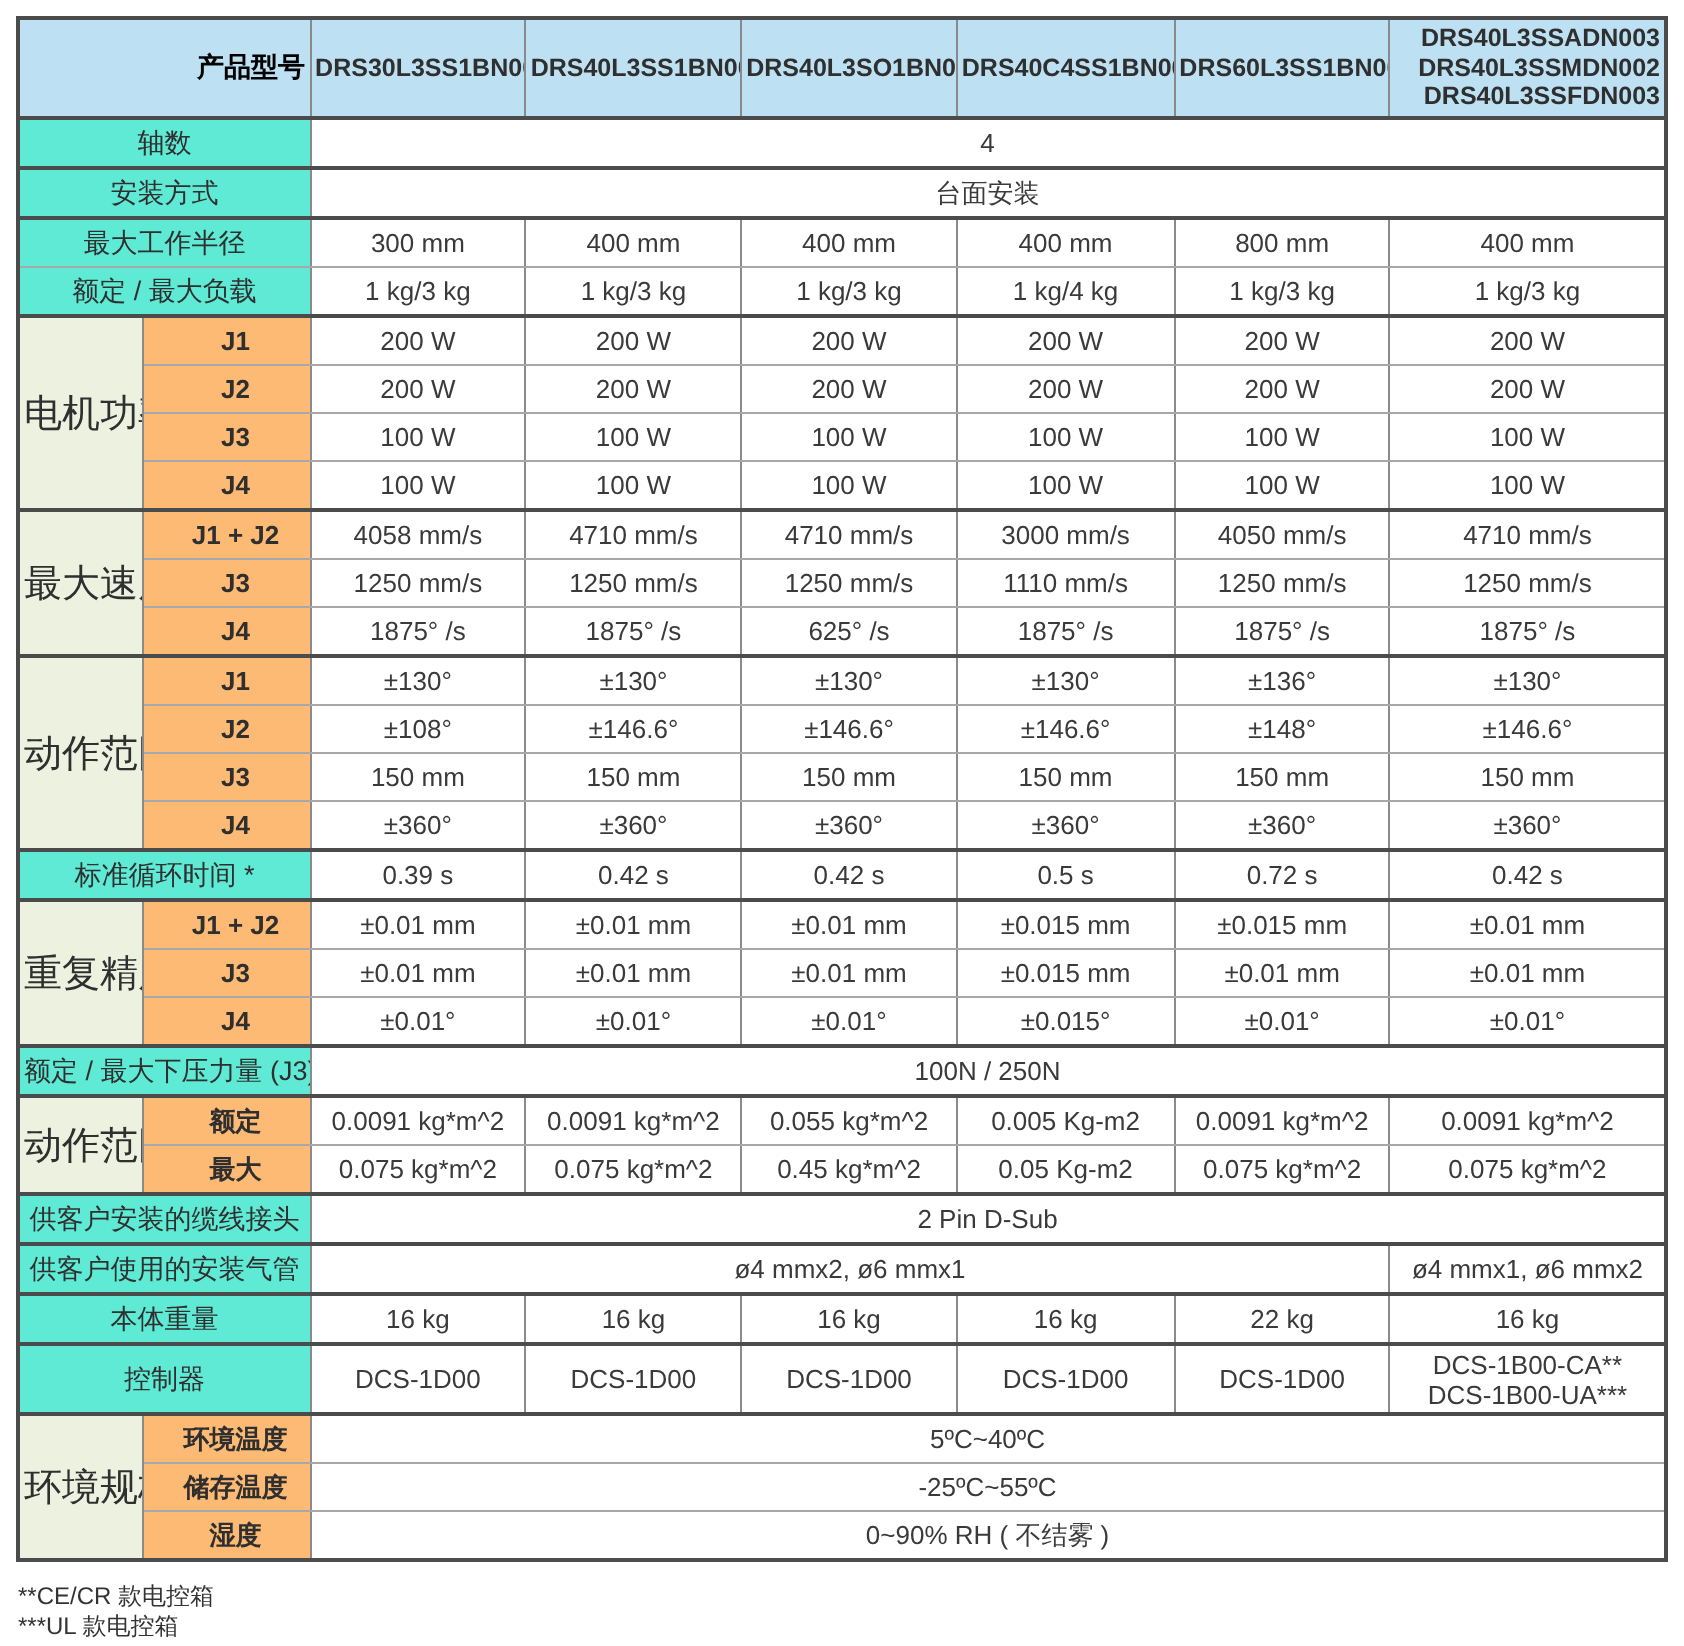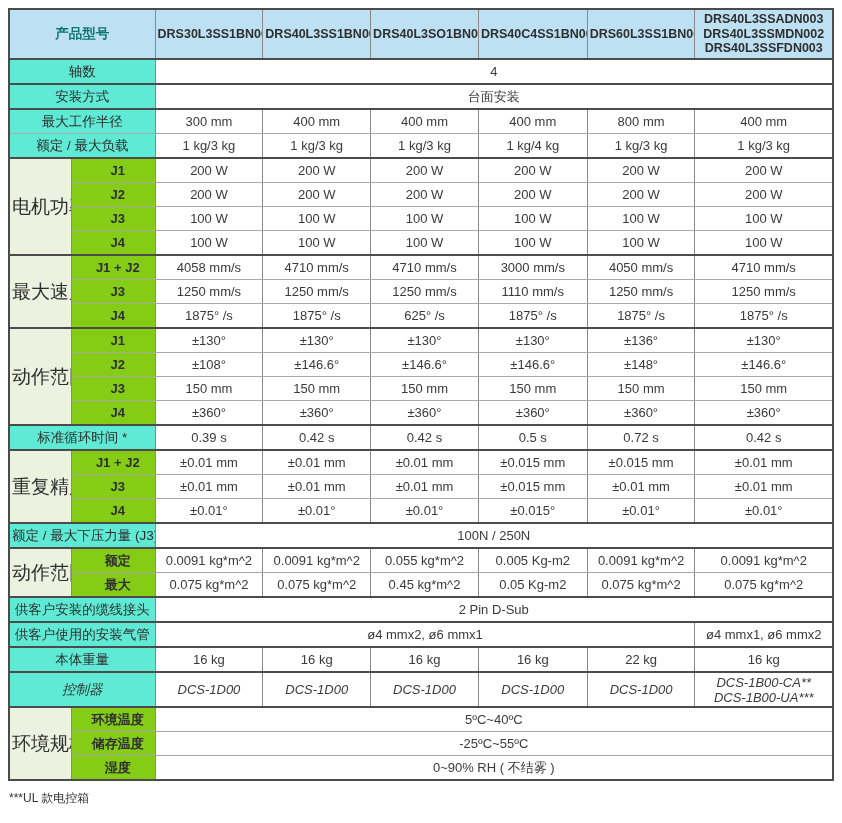--- a/index.html
+++ b/index.html
@@ -4,28 +4,28 @@
 <style>
   html,body{margin:0;padding:0;background:#fff;}
   body{width:842px;height:823px;font-family:"Liberation Sans","DejaVu Sans",sans-serif;color:#3a3a3a;}
   .wrap{padding:8px;}
   table{border-collapse:collapse;table-layout:fixed;width:826px;}
   td{border:1px solid #8a8a8a;border-top:1px solid #a8a8a8;border-bottom:1px solid #a8a8a8;
      text-align:center;vertical-align:middle;height:23px;font-size:13px;padding:0 2px;
      overflow:hidden;white-space:nowrap;}
   tr.sec td{border-top:2px solid #4b4b4b;}
   table{border:2px solid #4b4b4b;}
-  td.hdr{background:#bde0f2;font-weight:bold;font-size:13.5px;color:#0f766e;}
+  td.hdr{background:#bde0f2;font-weight:bold;font-size:13.5px;color:#000000;}
   td.mdl{background:#bde0f2;font-weight:bold;font-size:12.5px;color:#2f2f2f;}
   td.mdl3{background:#bde0f2;font-weight:bold;font-size:12.5px;color:#2f2f2f;line-height:14.5px;}
-  tr.hrow td{height:48px;}
+  tr.hrow td{height:48px;text-align:right;}
   td.lbl{background:#5eead4;font-size:13.5px;color:#2f2f2f;}
   td.glbl{background:#edf1df;font-size:19px;color:#2f2f2f;}
-  td.sub{background:#84cc16;font-weight:bold;font-size:13px;color:#2f2f2f;padding-left:11px;}
-  tr.ctl td{height:33px;font-style:italic;}
+  td.sub{background:#fdba74;font-weight:bold;font-size:13px;color:#2f2f2f;padding-left:11px;}
+  tr.ctl td{height:33px;}
   .two{line-height:15px;}
   .foot{margin:10px 0 0 1px;font-size:12px;line-height:14.5px;color:#333;}
   .foot p{margin:0 0 0 0;}
 </style>
 </head>
 <body>
 
 <div class="wrap">
 <table>
   <colgroup>
@@ -297,15 +297,16 @@
     <td colspan="6">-25ºC~55ºC</td>
   </tr>
   <tr>
     <td class="sub">湿度</td>
     <td colspan="6">0~90% RH ( 不结雾 )</td>
   </tr>
 </tbody>
     </table>
 
 <div class="foot">
+  <p>**CE/CR 款电控箱</p>
   <p>***UL 款电控箱</p>
 </div>
 </div>
 
 </body></html>

